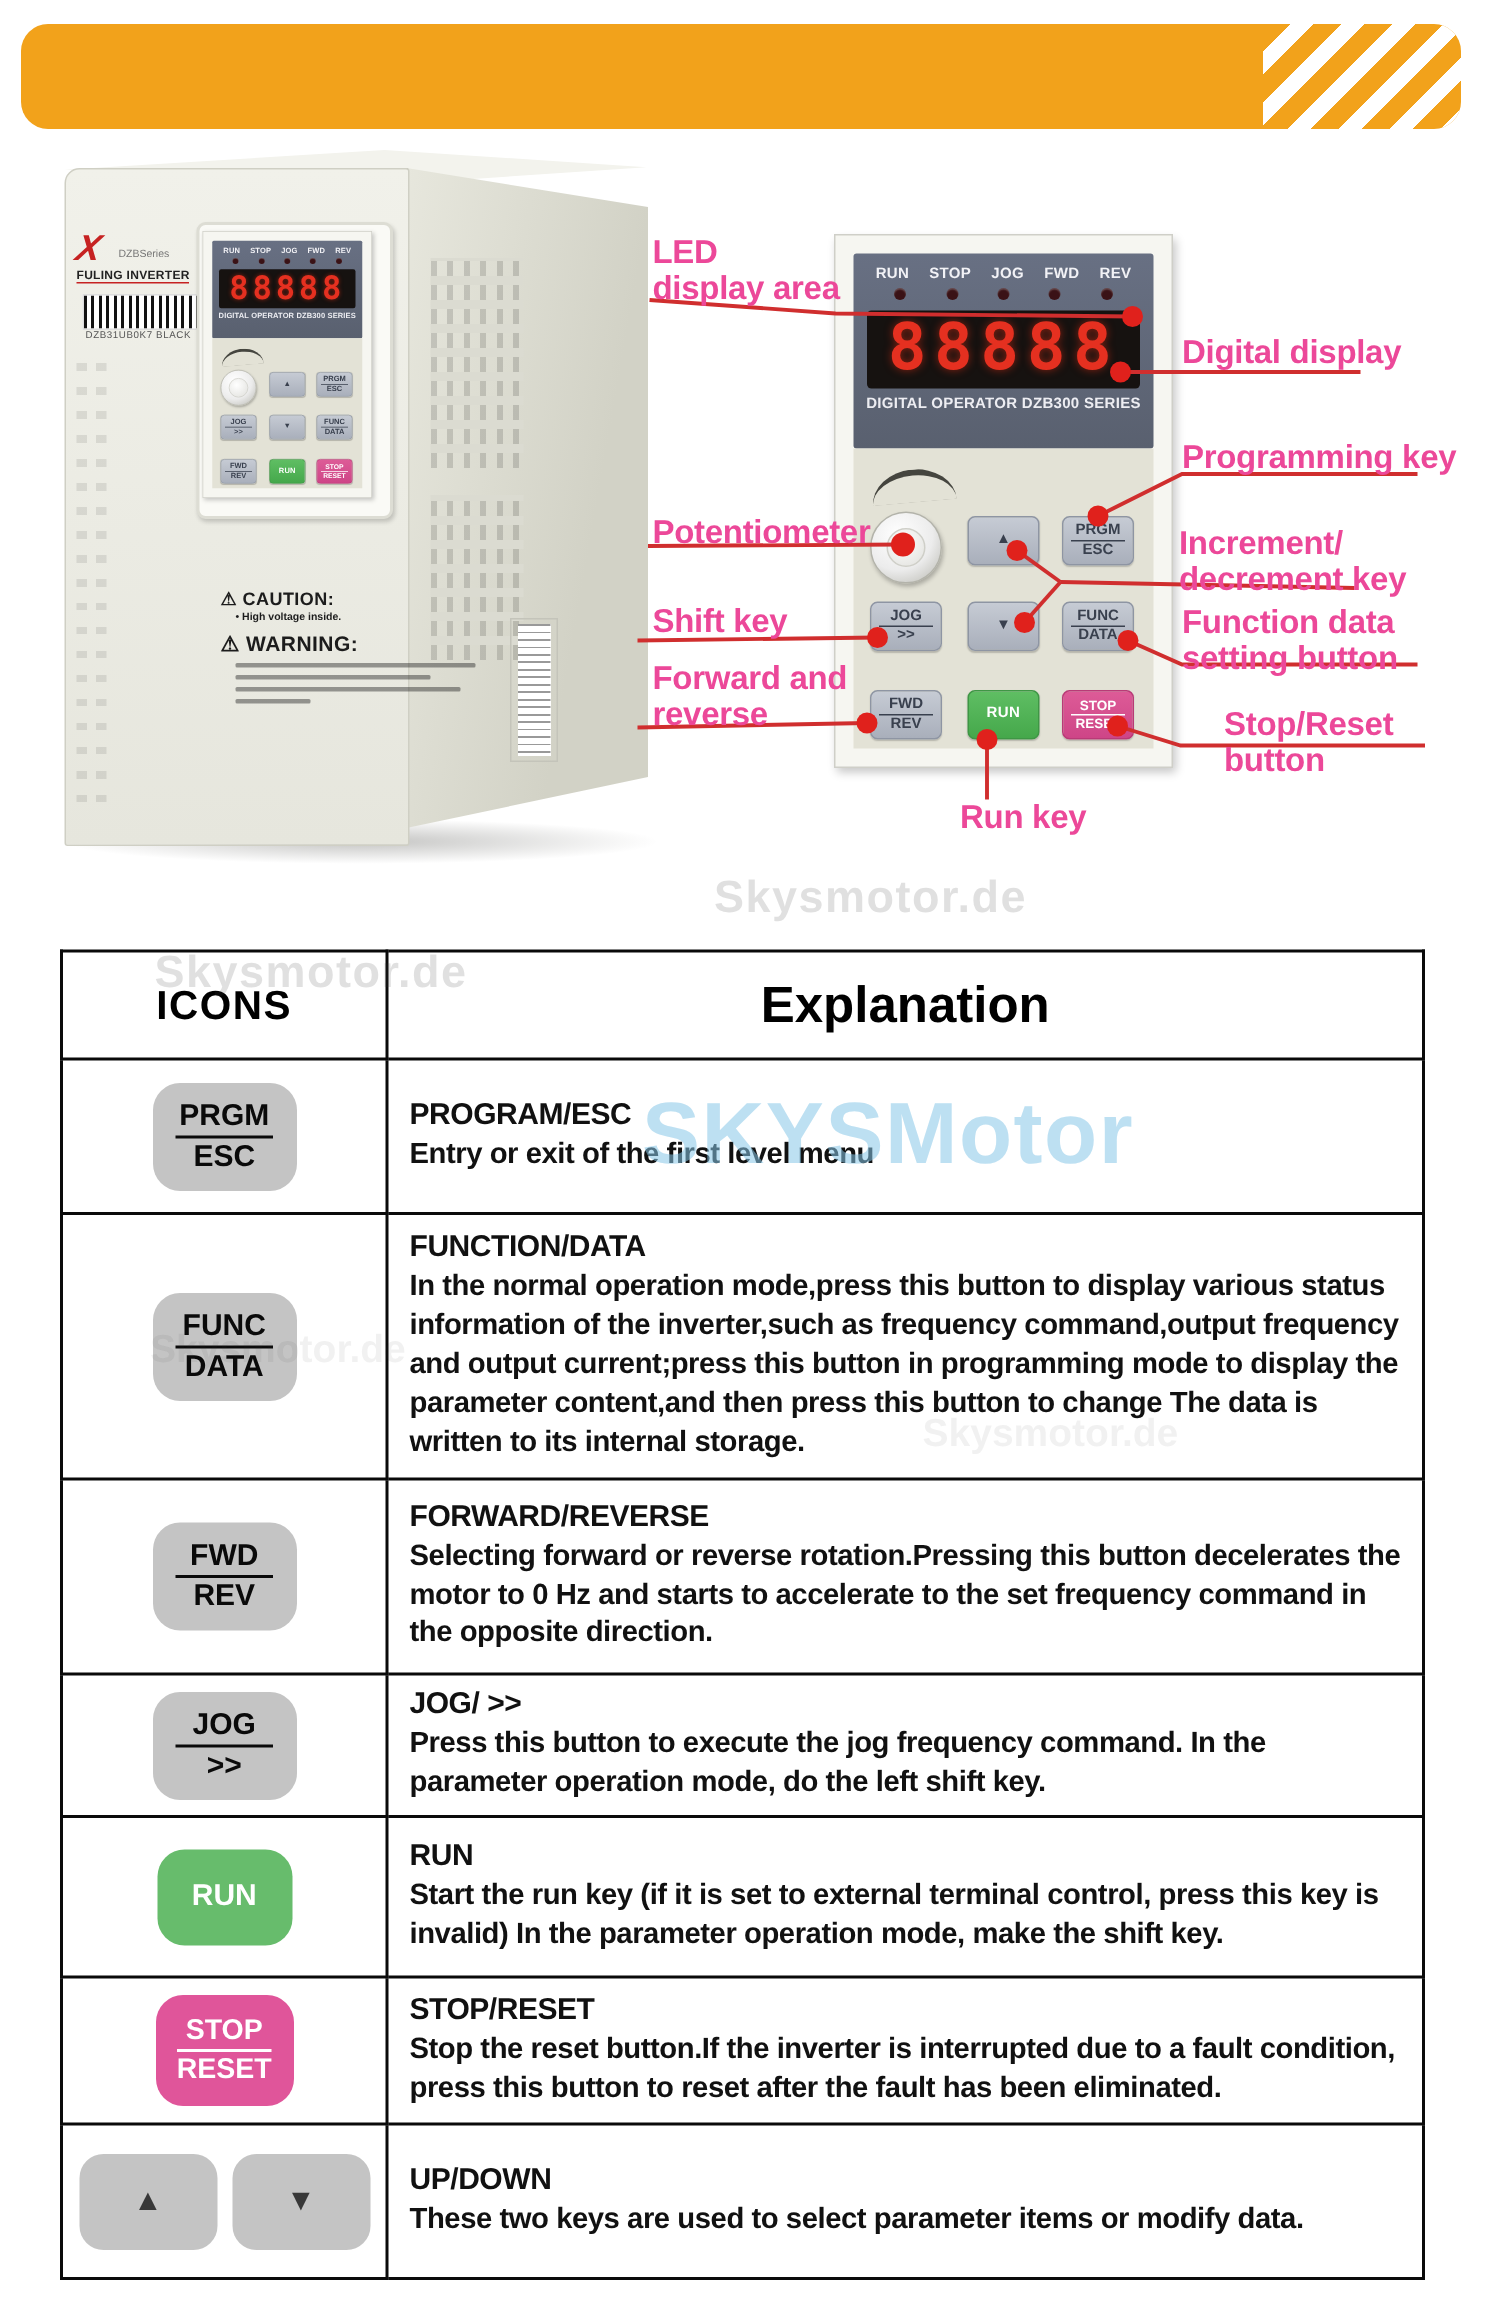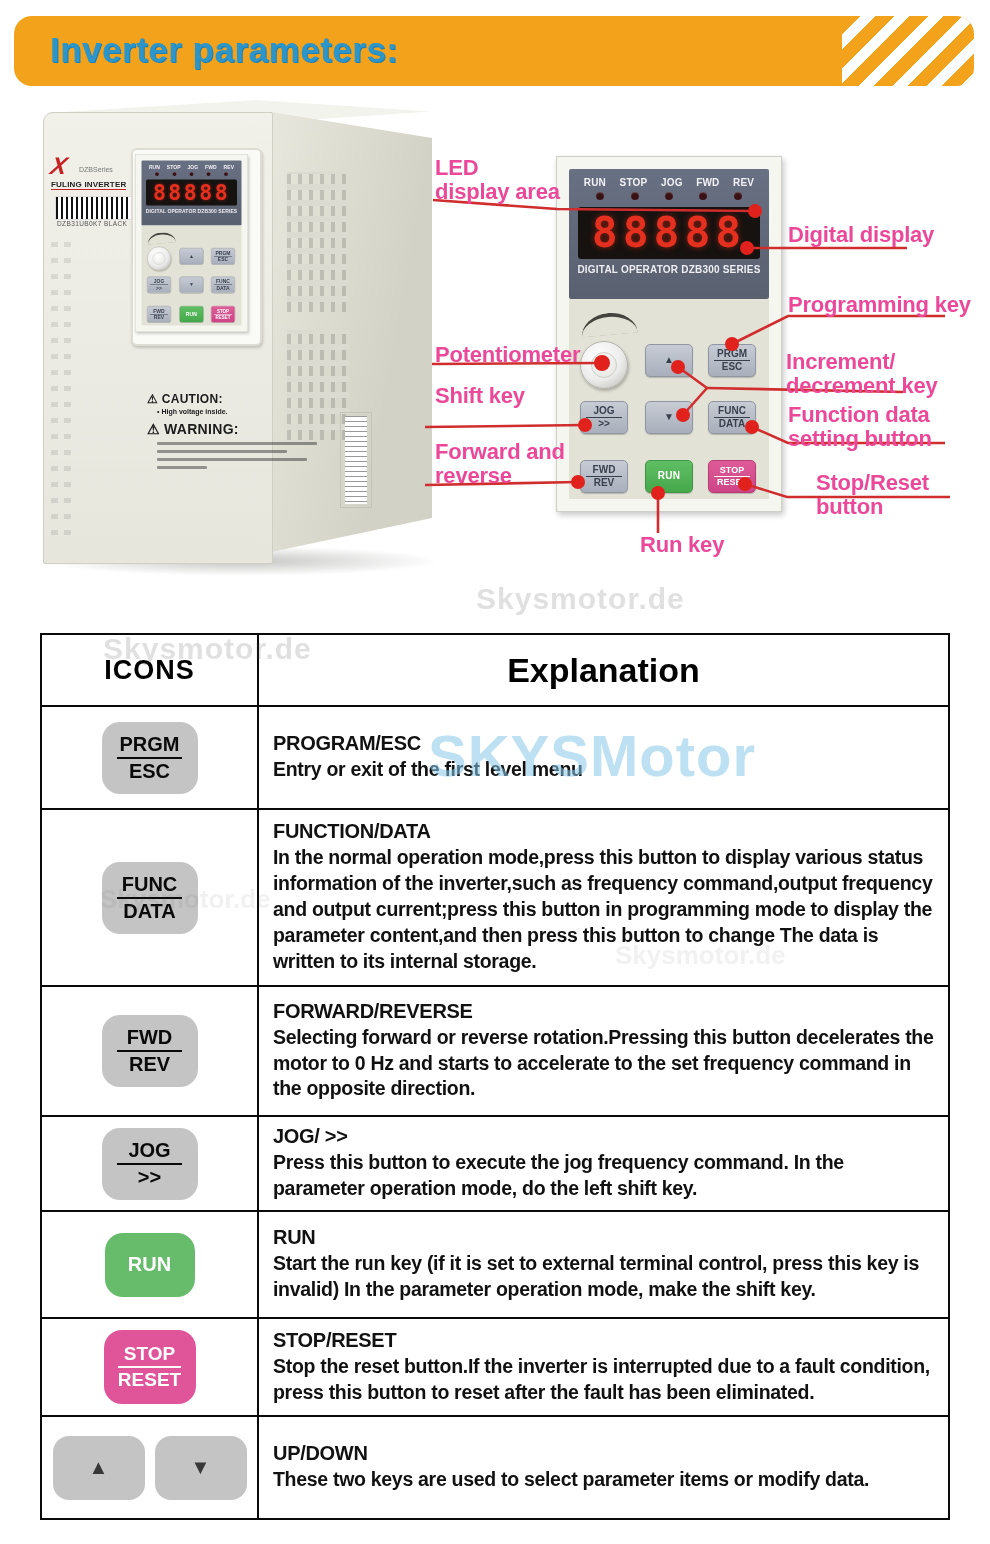--- a/index.html
+++ b/index.html
@@ -130,21 +130,20 @@
   .tkey.stopkey .tline{border-color:#fff;}
   .tkey.updown{width:92px;height:64px;border-radius:16px;font-size:30px;color:#383838;}
   .updown-pair{display:inline-flex;gap:10px;}
 </style>
 </head>
 <body>
 
 <div class="page">
 
   <div class="banner">
-    <span class="banner-title">Inverter parameters:</span>
     <div class="banner-stripes"></div>
   </div>
 
   <div class="photo">
     <div class="p-shadow"></div>
     <div class="p-top"></div>
     <div class="p-side"></div>
     <div class="ventgrid" style="top:72px;height:140px;">
         <div class="ventrows"></div>
       </div>
@@ -343,21 +342,21 @@
     <div>LED</div>
       <div>display area</div>
     </div>
   <div class="callout" style="left:788px;top:223px;">Digital display</div>
   <div class="callout" style="left:788px;top:293px;">Programming key</div>
   <div class="callout" style="left:786px;top:350px;">
     <div>Increment/</div>
       <div>decrement key</div>
     </div>
   <div class="callout" style="left:435px;top:343px;">Potentiometer</div>
-  <div class="callout" style="left:435px;top:384px;">Shift key</div>
+  <div class="callout" style="left:435px;top:402px;">Shift key</div>
   <div class="callout" style="left:435px;top:440px;">
     <div>Forward and</div>
       <div>reverse</div>
     </div>
   <div class="callout" style="left:788px;top:403px;">
     <div>Function data</div>
       <div>setting button</div>
     </div>
   <div class="callout" style="left:816px;top:471px;">Stop/Reset button</div>
   <div class="callout" style="left:640px;top:533px;">Run key</div>

